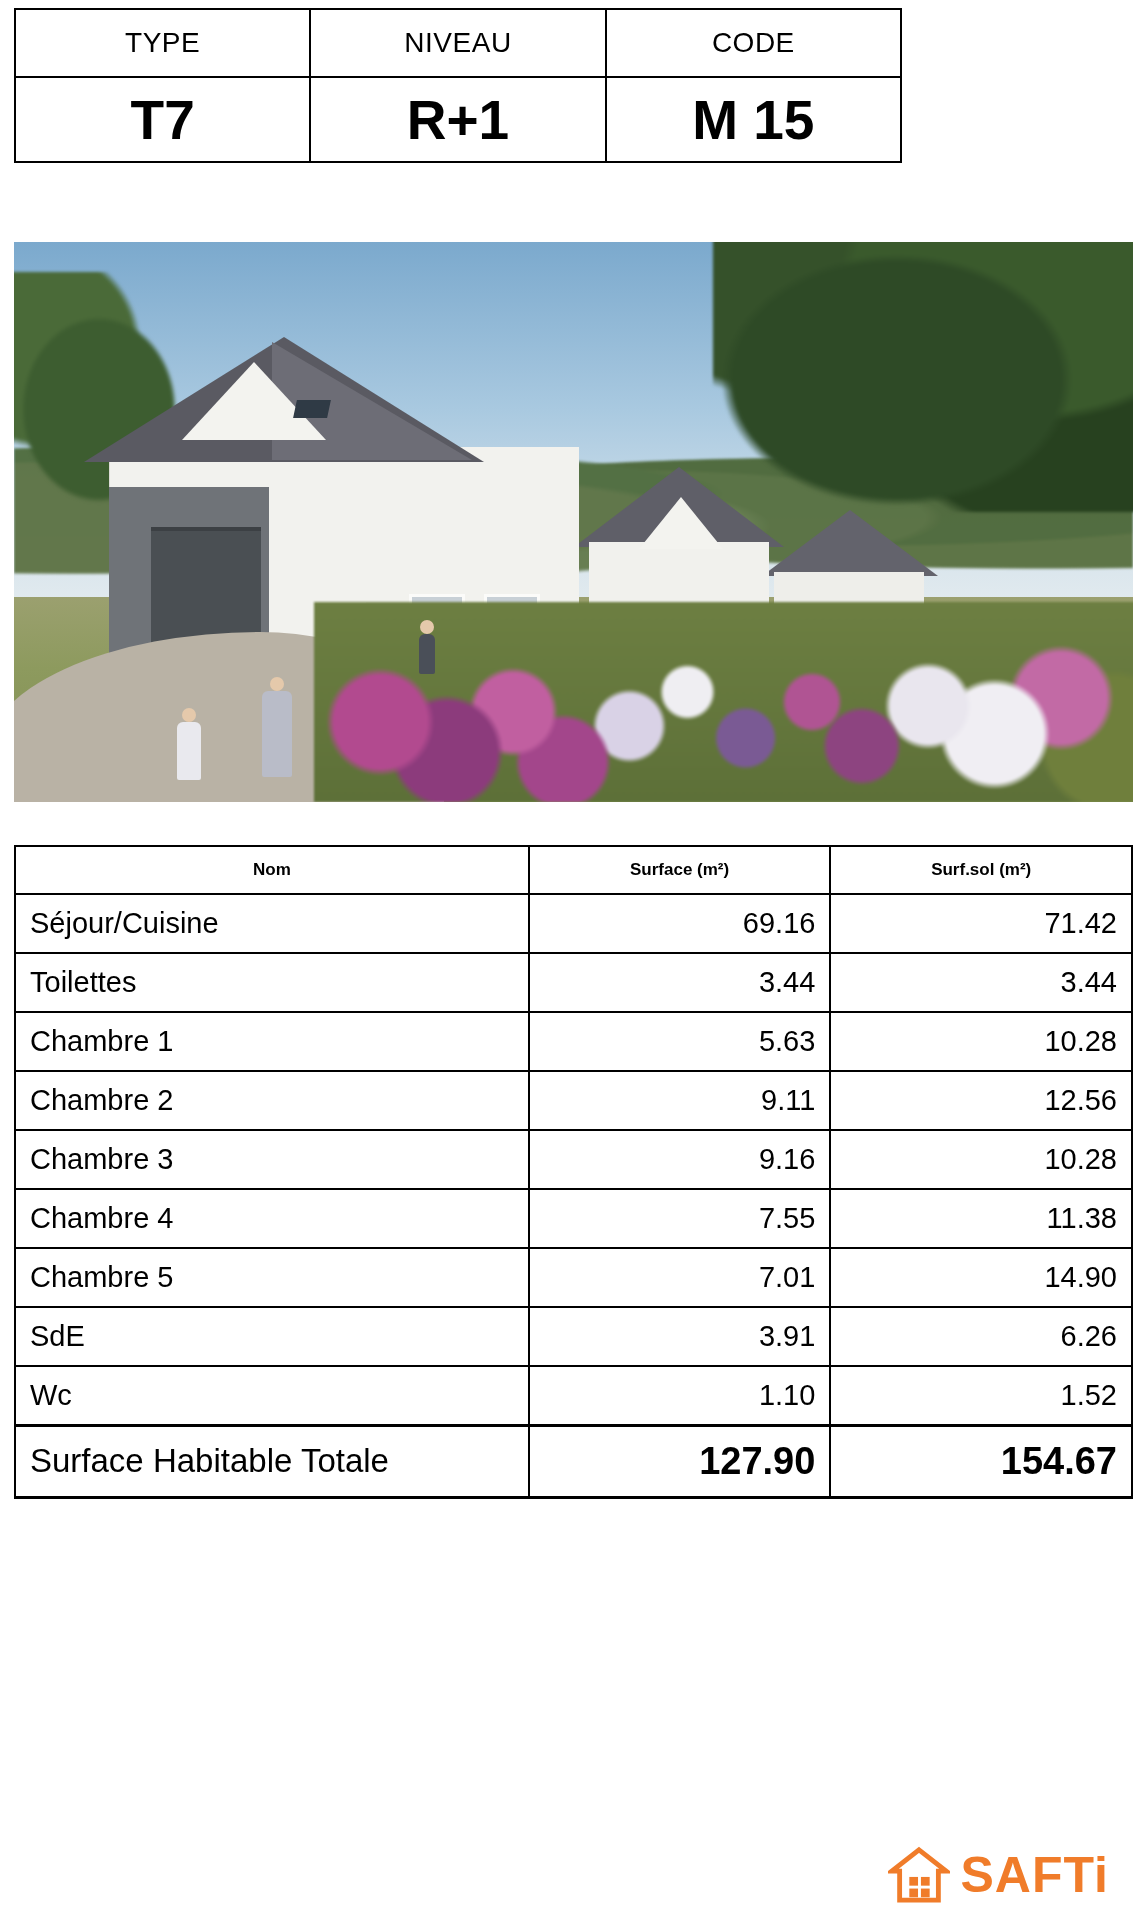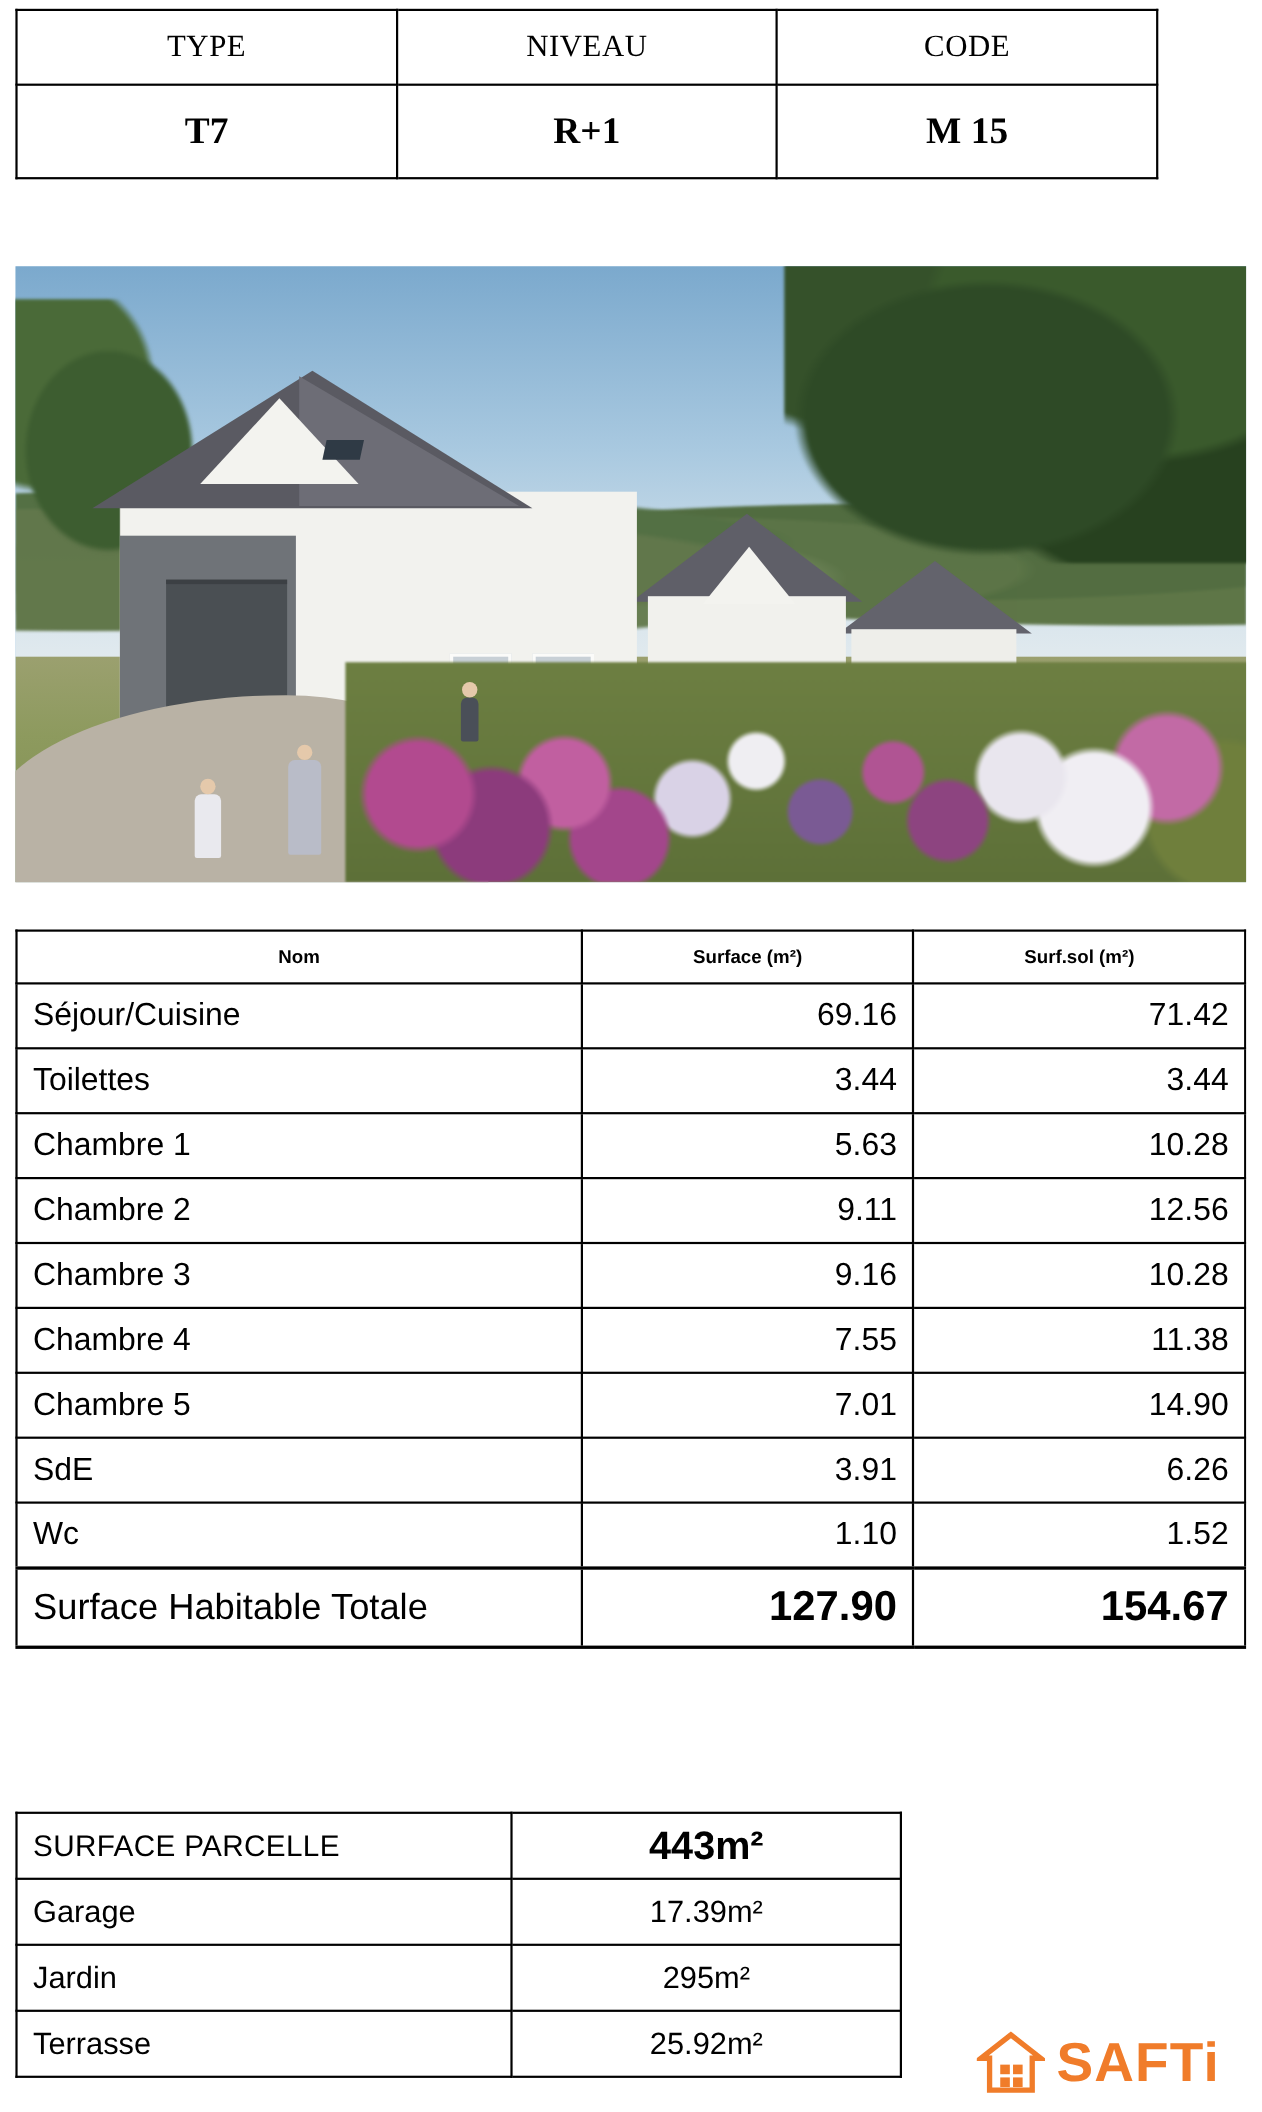--- a/index.html
+++ b/index.html
@@ -13,40 +13,39 @@
     width: 1147px;
     height: 1920px;
     background: #ffffff;
     overflow: hidden;
   }
 
   
   .header-table {
     position: absolute;
     left: 14px; top: 8px;
-    width: 1039px;
+    width: 888px;
     border-collapse: collapse;
     table-layout: fixed;
-    font-family: Liberation Serif, serif;
   }
   .header-table td {
     border: 2px solid #000;
     text-align: center;
     vertical-align: middle;
     color: #000;
   }
   .header-table .hrow1 td {
     height: 68px;
     font-size: 28px;
     letter-spacing: 0.5px;
     font-weight: 400;
   }
   .header-table .hrow2 td {
     height: 85px;
-    font-size: 34px;
+    font-size: 55px;
     font-weight: bold;
   }
 
   
   .hero {
     position: absolute;
     left: 14px; top: 242px;
     width: 1119px; height: 560px;
     border: 0;
     overflow: hidden;
@@ -388,40 +387,20 @@
         <td class="num">1.52</td>
       </tr>
       <tr class="total">
         <td class="name">Surface Habitable Totale</td>
         <td class="num">127.90</td>
         <td class="num">154.67</td>
       </tr>
     </tbody>
   </table>
 
-  <table class="parcel-table">
-    <tbody>
-        <tr class="first">
-      <td class="pname" style="width:56%">SURFACE PARCELLE</td>
-      <td class="pval" style="width:44%">443m²</td>
-    </tr>
-    <tr>
-      <td class="pname">Garage</td>
-      <td class="pval">17.39m²</td>
-    </tr>
-    <tr>
-      <td class="pname">Jardin</td>
-      <td class="pval">295m²</td>
-    </tr>
-    <tr>
-      <td class="pname">Terrasse</td>
-      <td class="pval">25.92m²</td>
-    </tr>
-  </tbody>
-    </table>
 
   <div class="logo">
     <svg class="logo-mark" viewBox="0 0 64 64">
       <path d="M32 6 L60 28 L52 28 L52 58 L12 58 L12 28 L4 28 Z" fill="none" stroke="#f07c2a" stroke-width="5"></path>
       <rect x="22" y="34" width="9" height="9" fill="#f07c2a"></rect>
       <rect x="34" y="34" width="9" height="9" fill="#f07c2a"></rect>
       <rect x="22" y="46" width="9" height="9" fill="#f07c2a"></rect>
       <rect x="34" y="46" width="9" height="9" fill="#f07c2a"></rect>
     </svg>
     <span class="logo-text">SAFTi</span>

